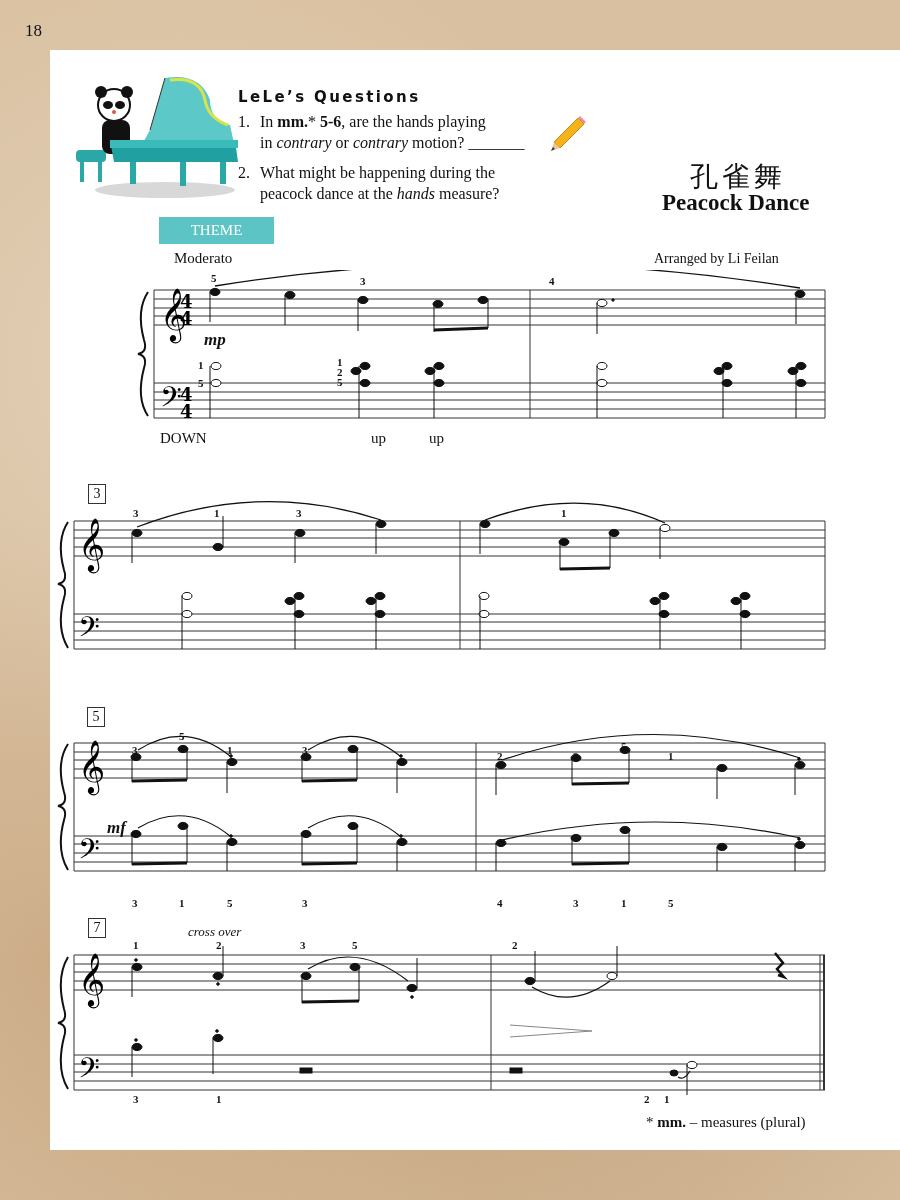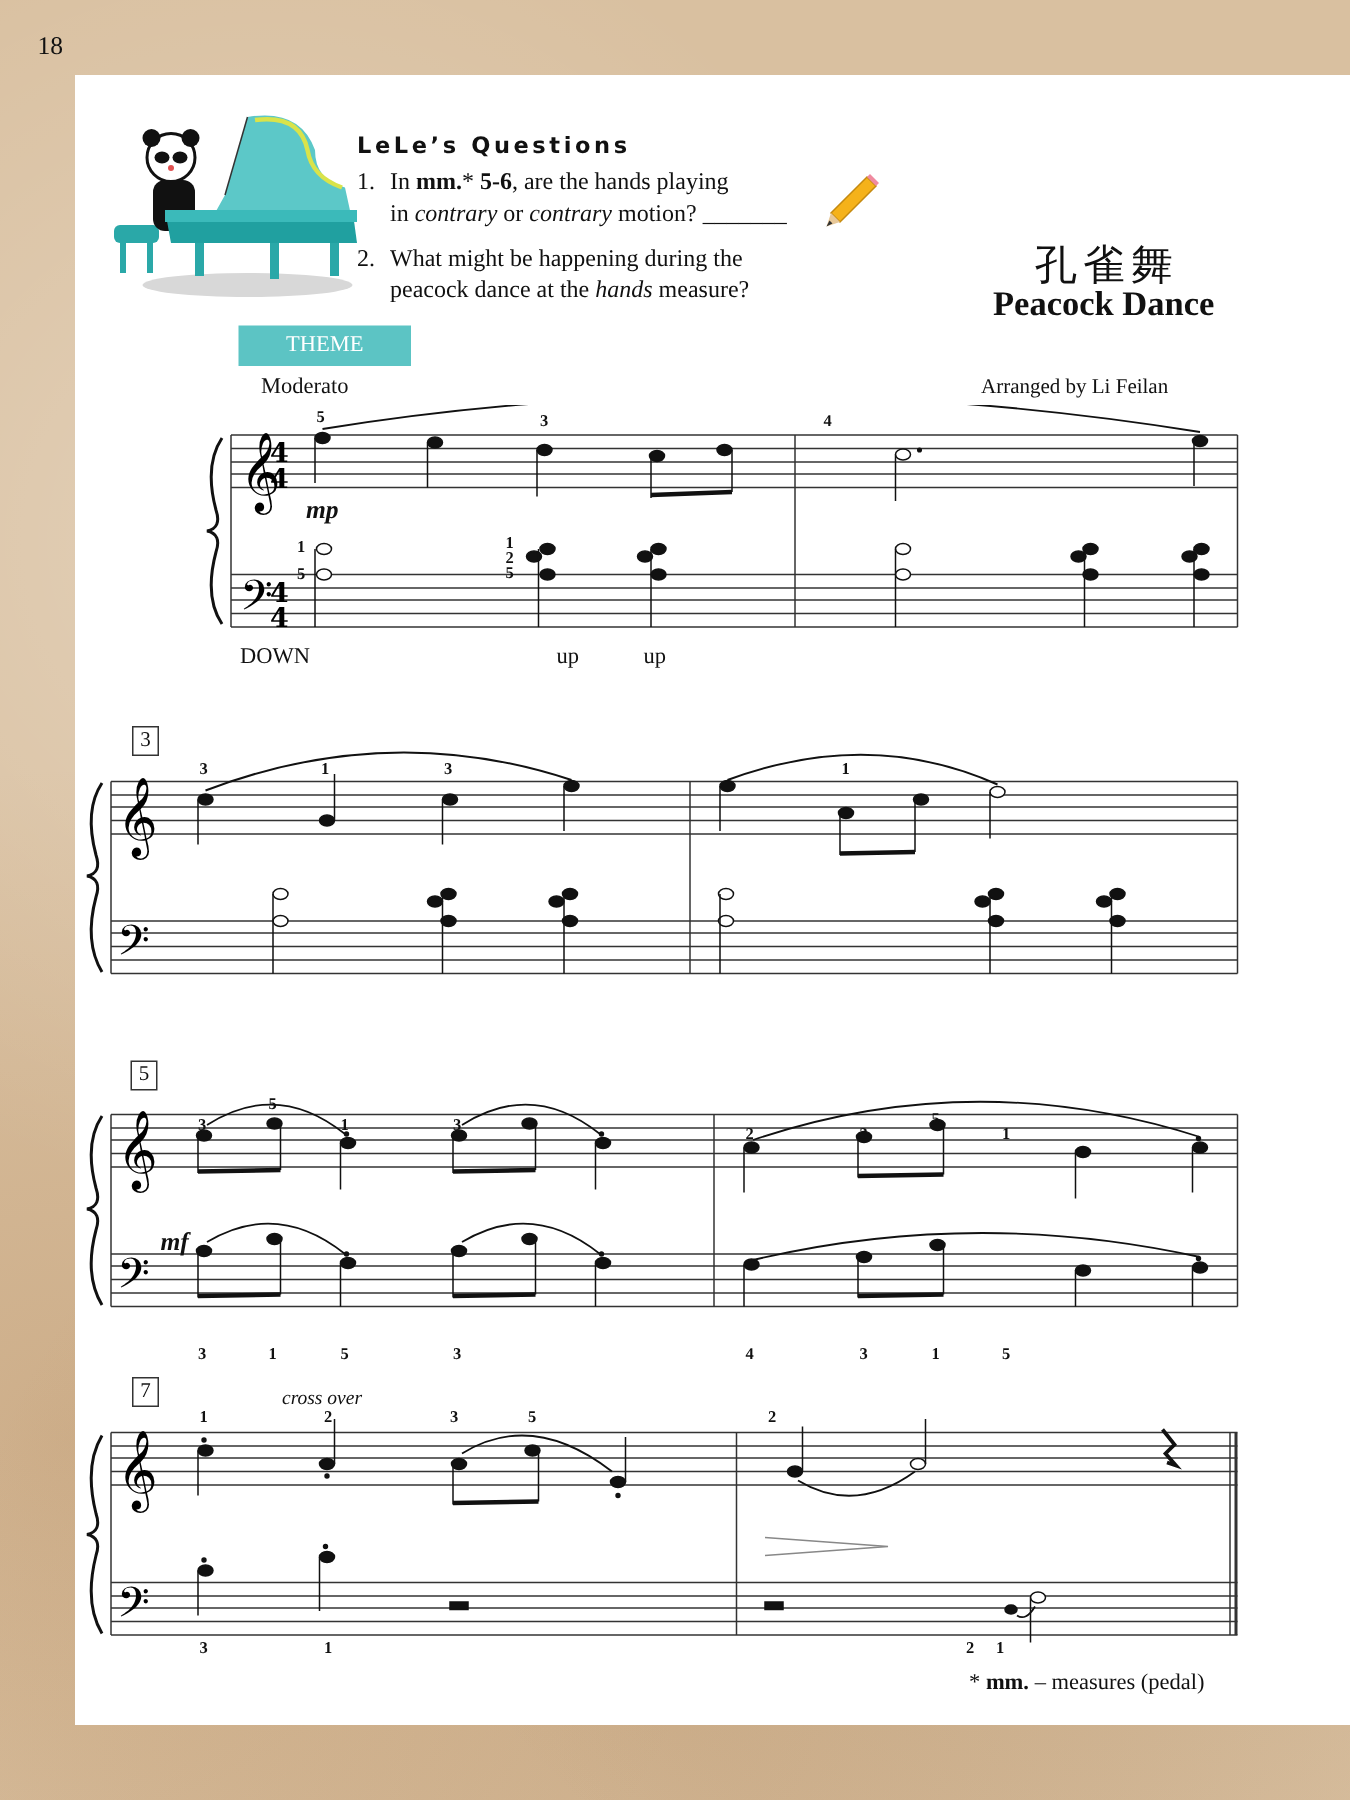--- a/index.html
+++ b/index.html
@@ -421,15 +421,15 @@
   <span class="abs fing" style="left:166px;top:889px;">2</span>
   <span class="abs fing" style="left:250px;top:889px;">3</span>
   <span class="abs fing" style="left:302px;top:889px;">5</span>
   <span class="abs fing" style="left:462px;top:889px;">2</span>
   <span class="abs fing" style="left:83px;top:1043px;">3</span>
   <span class="abs fing" style="left:166px;top:1043px;">1</span>
   <span class="abs fing" style="left:594px;top:1043px;">2</span>
   <span class="abs fing" style="left:614px;top:1043px;">1</span>
 
   <div class="abs footnote">
-    <span>* </span><b>mm.</b><span> – measures (pedal)</span>
+    <span>* </span><b>mm.</b><span> – measures (plural)</span>
   </div>
 </div>
 
 </body></html>

